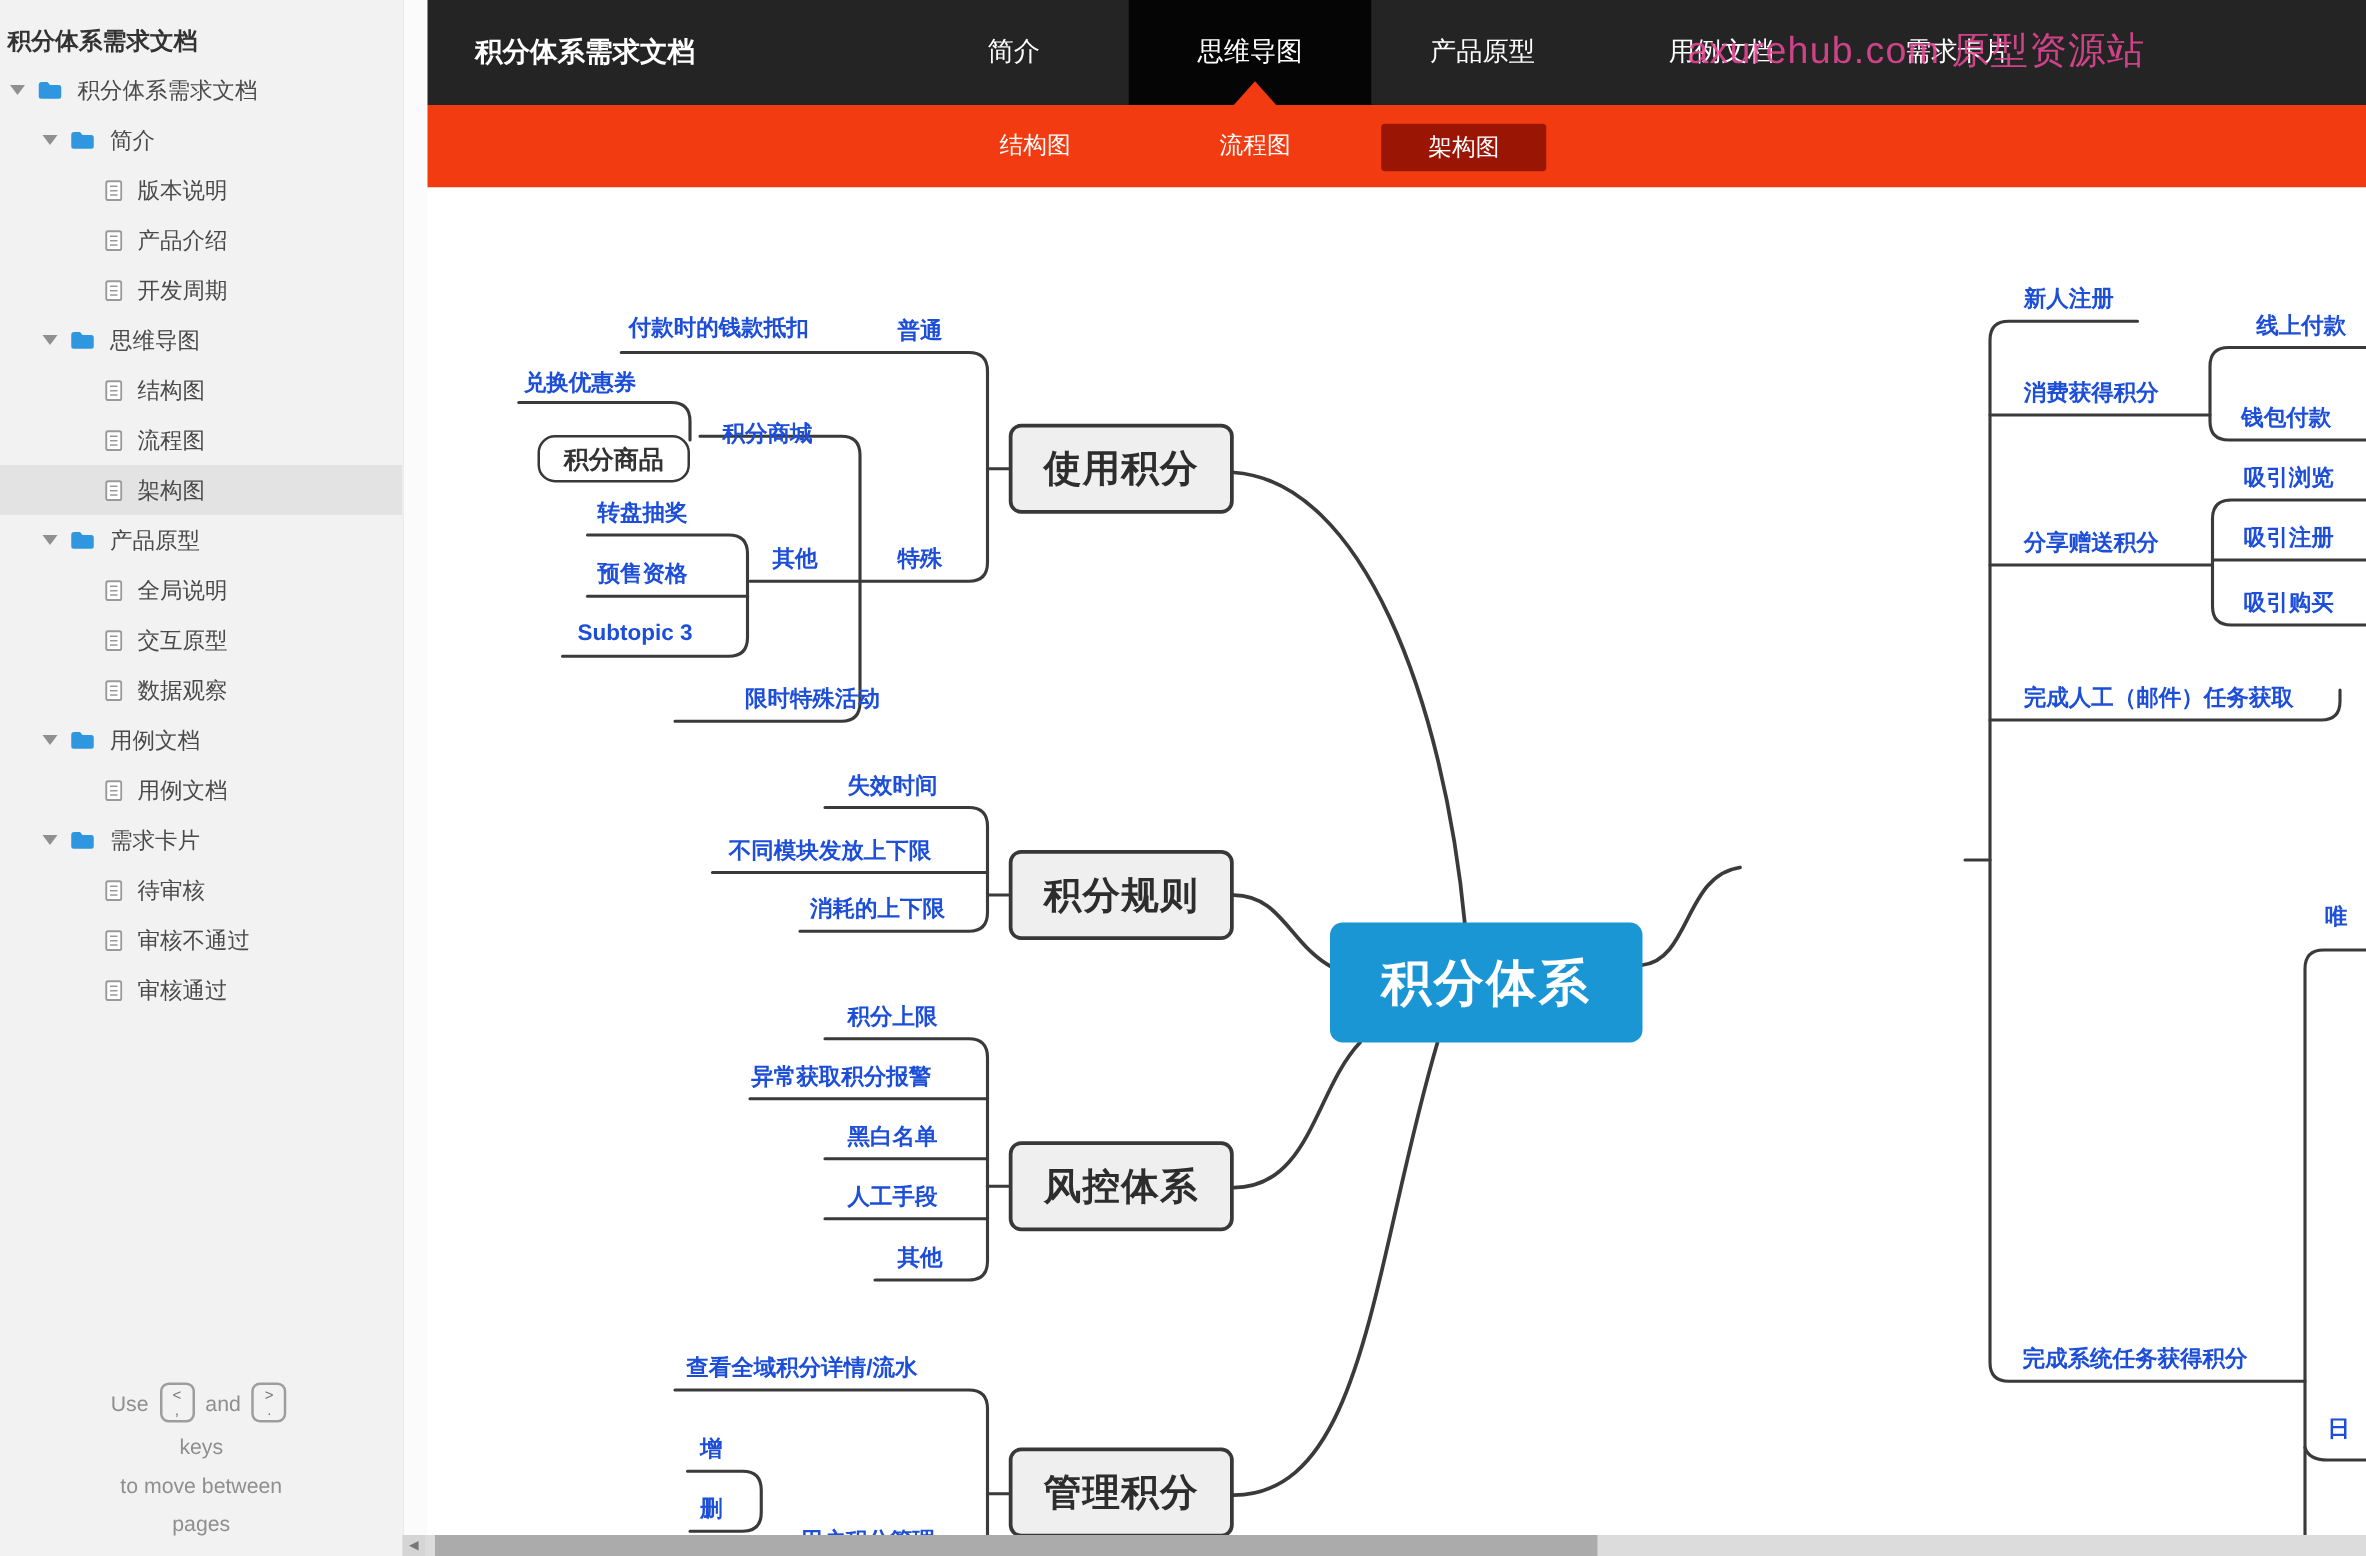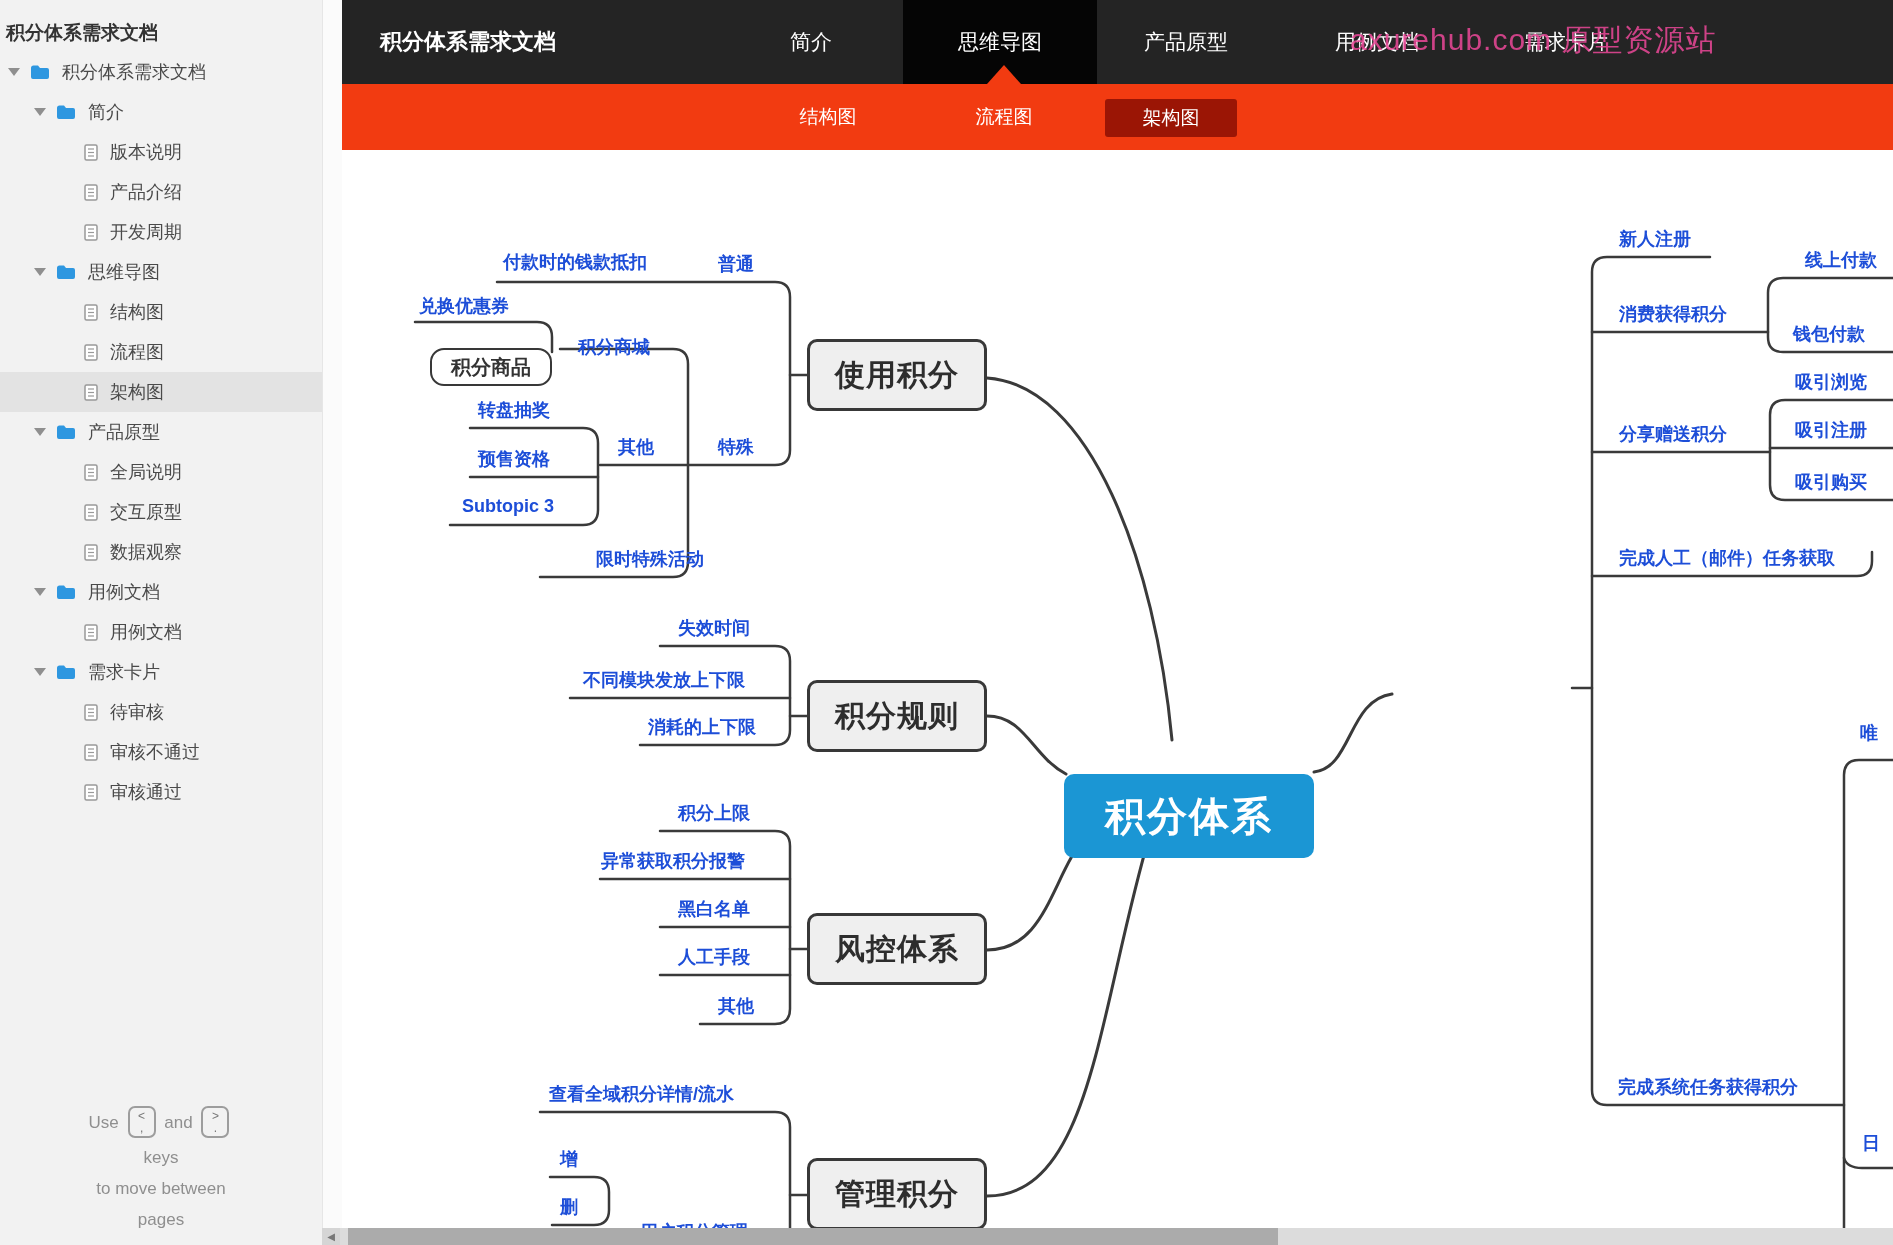--- a/index.html
+++ b/index.html
@@ -47,22 +47,22 @@
 
   
   .canvas{position:absolute;left:342px;top:150px;width:1551px;height:1078px;background:#fff;overflow:hidden;}
   .world{position:absolute;left:-342px;top:-150px;width:1893px;height:1245px;}
   .world svg{position:absolute;left:0;top:0;}
   .ln{fill:none;stroke:#3a3a3a;stroke-width:2.5;stroke-linecap:round;}
   .edge{fill:none;stroke:#3a3a3a;stroke-width:3;stroke-linecap:round;}
   .mlabel{position:absolute;font-size:18px;font-weight:600;color:#1d4ed8;white-space:nowrap;text-align:right;}
   .topic{position:absolute;width:180px;height:72px;background:#efefef;border:3px solid #383838;border-radius:10px;
        display:flex;align-items:center;justify-content:center;font-size:30px;font-weight:700;color:#2d2d2d;letter-spacing:1px;box-sizing:border-box;}
-  .central{position:absolute;left:1064px;top:738px;width:250px;height:84px;background:#1b96d4;border-radius:10px;
-       display:flex;align-items:center;justify-content:center;font-size:40px;font-weight:700;color:#fff;letter-spacing:2px;margin-top:36px;}
+  .central{position:absolute;left:1064px;top:738px;width:250px;height:96px;background:#1b96d4;border-radius:10px;
+       display:flex;align-items:center;justify-content:center;font-size:40px;font-weight:700;color:#fff;letter-spacing:2px;}
   .minibox{position:absolute;left:430px;top:348px;width:122px;height:38px;background:#fff;border:2.5px solid #383838;border-radius:14px;
        display:flex;align-items:center;justify-content:center;font-size:20px;font-weight:600;color:#333;box-sizing:border-box;}
 
   
   .hscroll{position:absolute;left:322px;top:1228px;width:1571px;height:17px;background:#dcdcdc;}
   .hscroll .arrow{position:absolute;left:0;top:0;width:18px;height:17px;background:#d5d5d5;color:#777;
        font-size:10px;line-height:17px;text-align:center;cursor:pointer;}
   .hscroll .thumb{position:absolute;left:26px;top:0;width:930px;height:17px;background:#ababab;cursor:pointer;}
 </style>
 </head>

